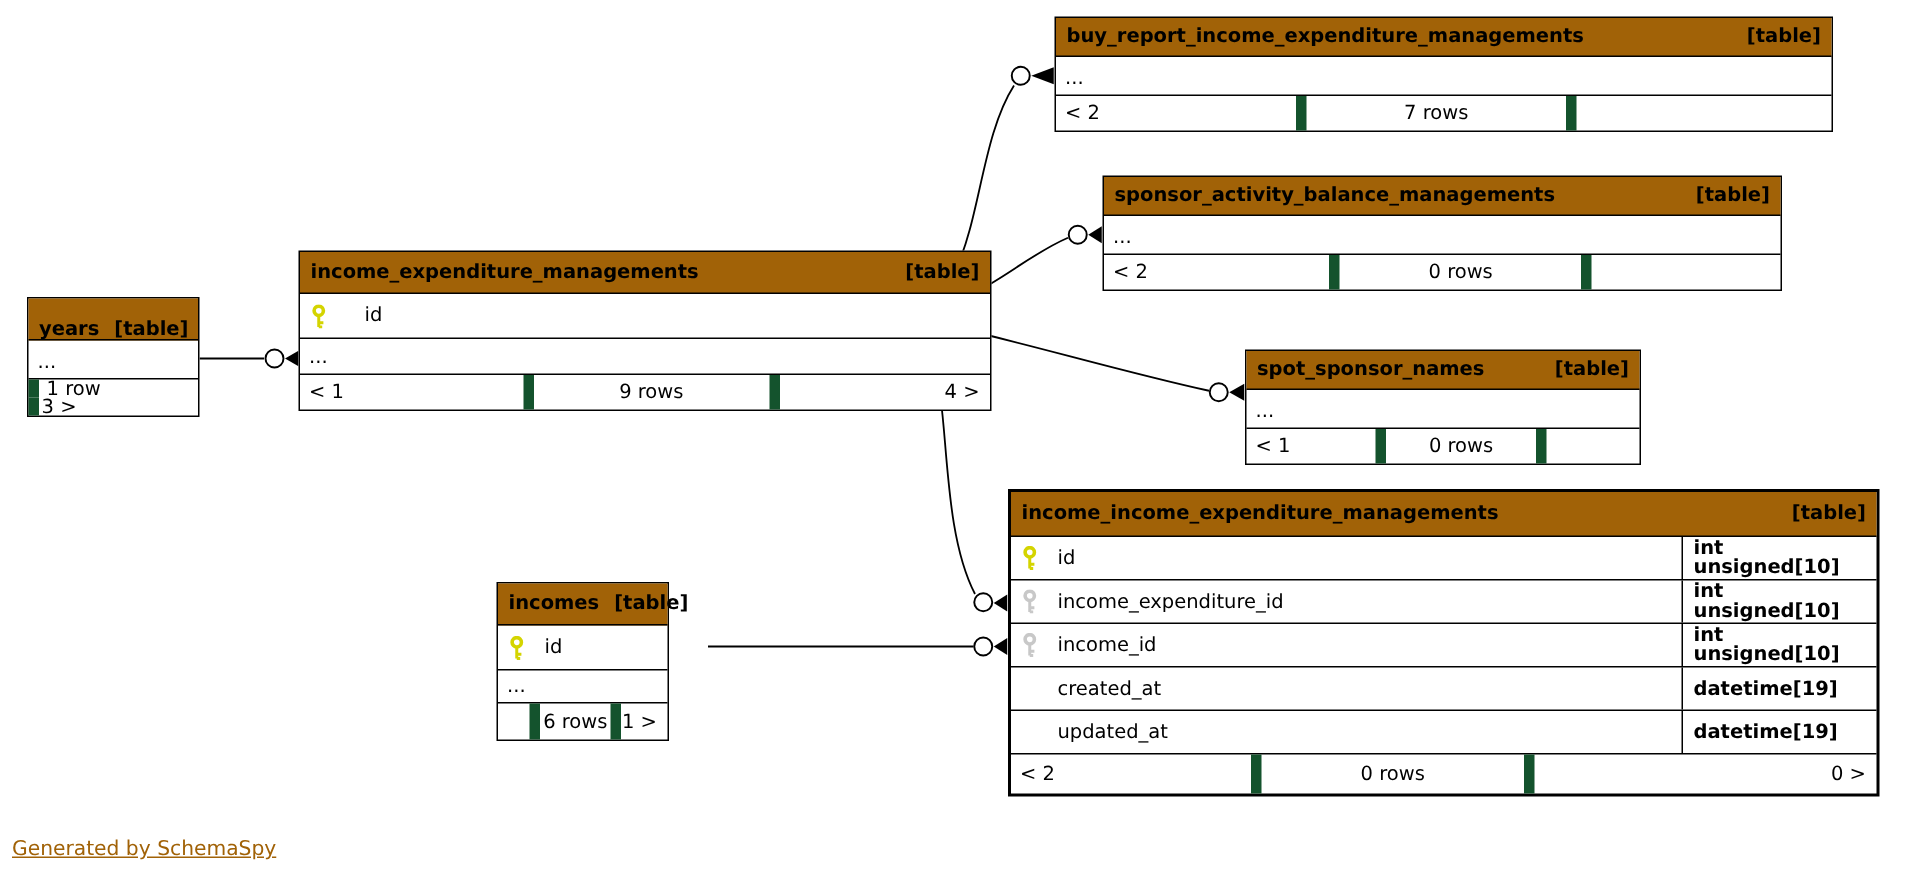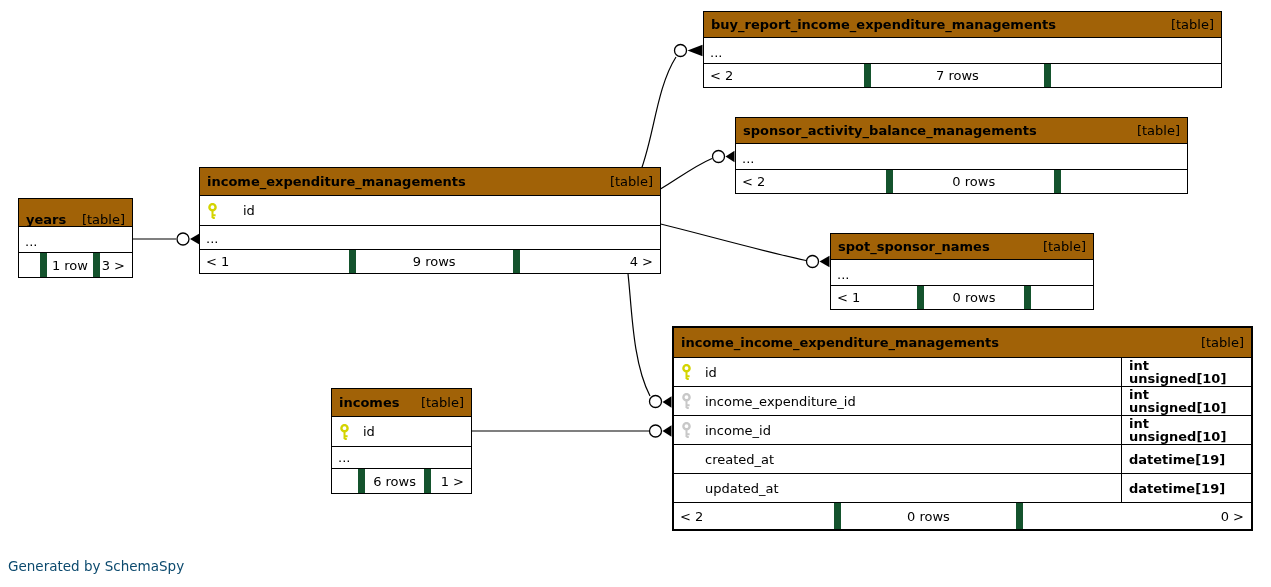--- a/index.html
+++ b/index.html
@@ -9,21 +9,21 @@
 
   svg.wires { position:absolute; left:0; top:0; width:1271px; height:587px; }
   svg.wires path { fill:none; stroke:#000; stroke-width:1.2px; }
   svg.wires circle { fill:#fff; stroke:#000; stroke-width:1.3px; }
   svg.wires polygon { fill:#000; stroke:none; }
 
   .tbl { position:absolute; background:#fff; border:1px solid #000; font-size:13px; line-height:1; }
   .tbl-hdr { display:flex; align-items:center; justify-content:space-between;
              background:#a16207; border-bottom:1px solid #000; padding:0 7px; }
   .tbl-name { font-weight:bold; white-space:nowrap; }
-  .tbl-tag { font-weight:normal; white-space:nowrap; margin-left:10px; }
+  .tbl-tag { font-weight:bold; white-space:nowrap; margin-left:10px; }
 
   .frow { display:flex; align-items:center; border-bottom:1px solid #000; }
   .keyslot { width:15px; margin-left:7px; flex:none; display:flex; align-items:center; }
   .fname { margin-left:9px; white-space:nowrap; }
   .wide-gap .fname { margin-left:21px; }
   .ftype { margin-left:auto; align-self:stretch; width:130px; flex:none;
            display:flex; align-items:center; border-left:1px solid #000; padding:0 7px;font-weight:bold; }
 
   .dots { display:flex; align-items:flex-end; padding:0 6px 4px 6px; border-bottom:1px solid #000; }
 
@@ -31,28 +31,28 @@
   .fc { display:flex; align-items:center; overflow:hidden; white-space:nowrap; }
   .fc + .fc { border-left:7px solid #14532d; }
   .fc.l { justify-content:flex-start; padding-left:6px; }
   .fc.c { justify-content:center; }
   .fc.r { justify-content:flex-end; padding-right:7px; }
 
   .key { color:#c8c8c8; }
   .key.pk { color:#d4d400; }
 
   
-  .t-years .tbl-hdr { height:28px;align-items:flex-end; }  .t-years .dots { height:26px; } .t-years .tfoot { height:24px; }
+  .t-years .tbl-hdr { height:28px;align-items:flex-end; }  .t-years .dots { height:26px; } .t-years .tfoot { height:24px;flex-direction:column; }
   .t-iem .tbl-hdr { height:28px; }    .t-iem .frow { height:30px; }  .t-iem .dots { height:24px; }  .t-iem .tfoot { height:23px; }
   .t-small .tbl-hdr { height:26px; }  .t-small .dots { height:26px; } .t-small .tfoot { height:23px; }
   .t-incomes .tbl-hdr { height:28px; } .t-incomes .frow { height:30px; } .t-incomes .dots { height:22px; } .t-incomes .tfoot { height:24px; }
   .t-main { border-width:2px; }
   .t-main .tbl-hdr { height:30px; }   .t-main .frow { height:29px; }  .t-main .tfoot { height:26px; }
 
-  .credit { position:absolute; left:8px; top:558px; font-size:13.5px; color:#0c4a6e; }
+  .credit { position:absolute; left:8px; top:558px; font-size:13.5px; color:#a16207;text-decoration:underline; }
 </style>
 </head>
 <body>
 
 <div id="canvas">
 
   <svg class="wires">
 
     <g>
       <path d="M133,239 H176"></path>
@@ -158,21 +158,21 @@
       <span class="tbl-tag">[table]</span>
     </div>
     <div class="dots">...</div>
     <div class="tfoot">
       <span class="fc l" style="width:33%;">&lt; 1</span>
       <span class="fc c" style="width:40.5%;">0 rows</span>
       <span class="fc r" style="width:26.5%;"></span>
     </div>
   </div>
 
-  <div class="tbl t-incomes" style="left:331px; top:388px; width:141px;">
+  <div class="tbl t-incomes" style="left:331px; top:388px; width:115px;">
     <div class="tbl-hdr">
       <span class="tbl-name">incomes</span>
       <span class="tbl-tag">[table]</span>
     </div>
     <div class="frow">
       <span class="keyslot key pk">
         <svg width="11" height="16" viewBox="0 0 11 16">
             <circle cx="5.5" cy="4.2" r="3.1" fill="none" stroke="currentColor" stroke-width="2.4"></circle>
             <path d="M5.5 7.5 L5.5 15 M5.5 12.2 H8.6 M5.5 15 H7.8" stroke="currentColor" stroke-width="2" fill="none"></path>
           </svg>

